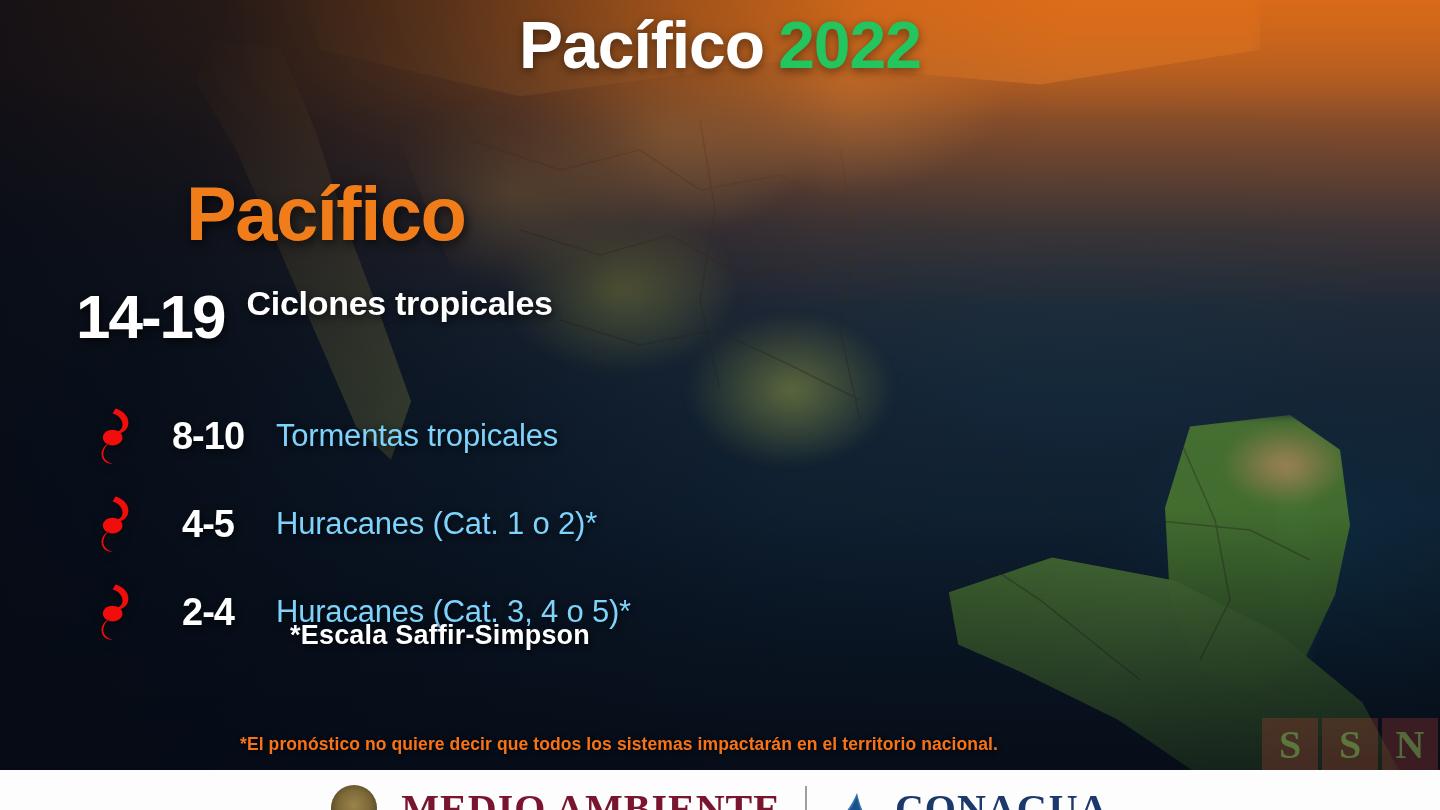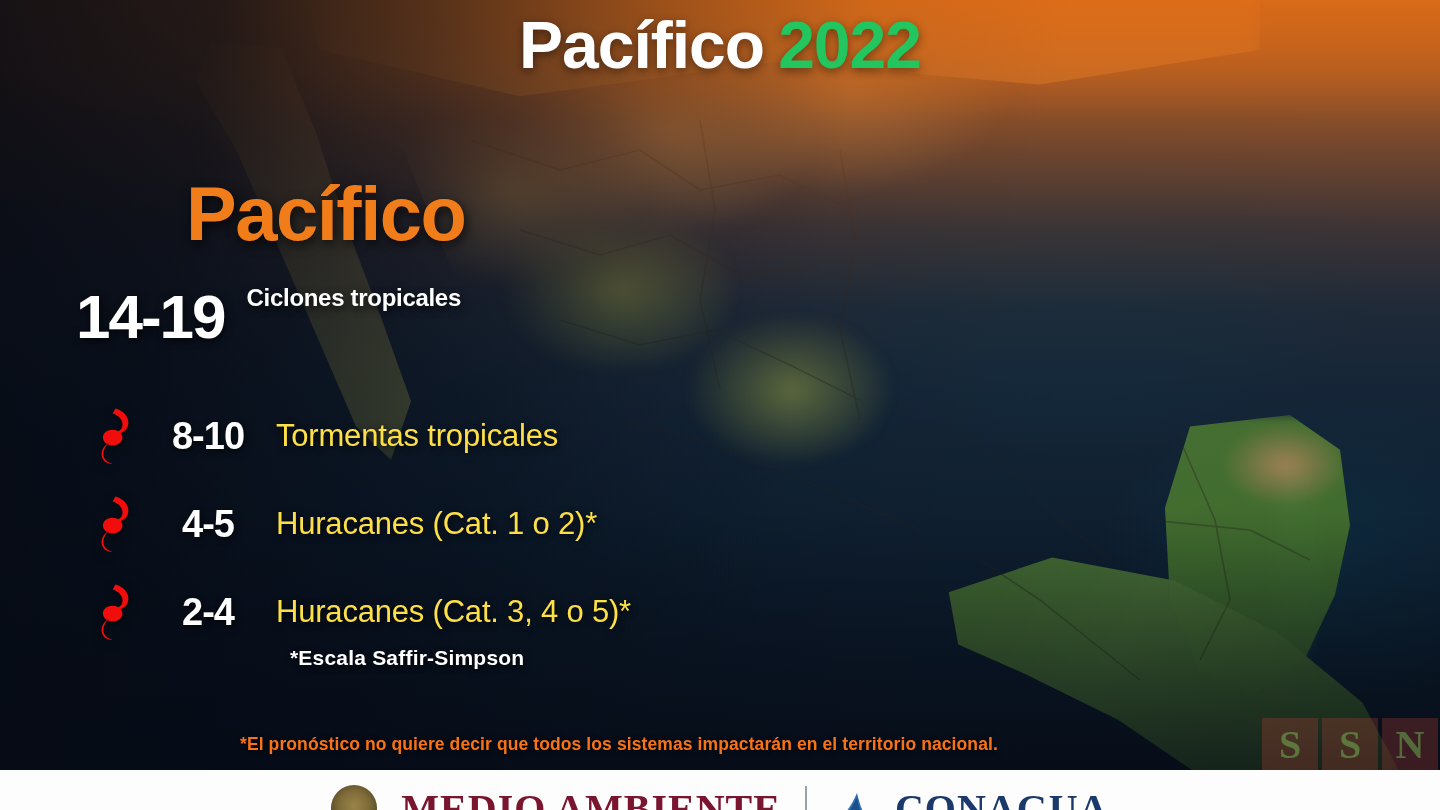--- a/index.html
+++ b/index.html
@@ -173,21 +173,21 @@
     color: #ffffff;
     text-shadow: 1px 3px 9px rgba(0,0,0,0.75);
   }
   .total-row .num {
     font-size: 62px;
     font-weight: bold;
     letter-spacing: -2px;
     line-height: 1;
   }
   .total-row .lbl {
-    font-size: 24px;
+    font-size: 34px;
     font-weight: bold;
     letter-spacing: -0.3px;
     line-height: 1;
   }
 
   .breakdown {
     position: absolute;
     left: 84px;
     top: 392px;
     width: 700px;
@@ -210,30 +210,30 @@
     flex: 0 0 136px;
     text-align: center;
     font-size: 38px;
     font-weight: bold;
     color: #ffffff;
     letter-spacing: -1px;
     text-shadow: 1px 2px 7px rgba(0,0,0,0.75);
   }
   .bd-label {
     font-size: 31px;
-    color: #fde047;
+    color: #7dd3fc;
     letter-spacing: -0.2px;
     text-shadow: 1px 2px 7px rgba(0,0,0,0.75);
   }
 
   .scale-note {
     position: absolute;
     left: 290px;
-    top: 646px;
-    font-size: 21px;
+    top: 620px;
+    font-size: 27px;
     font-weight: bold;
     color: #ffffff;
     letter-spacing: 0.2px;
     text-shadow: 1px 2px 6px rgba(0,0,0,0.8);
   }
 
   .disclaimer {
     position: absolute;
     left: 240px;
     top: 734px;

